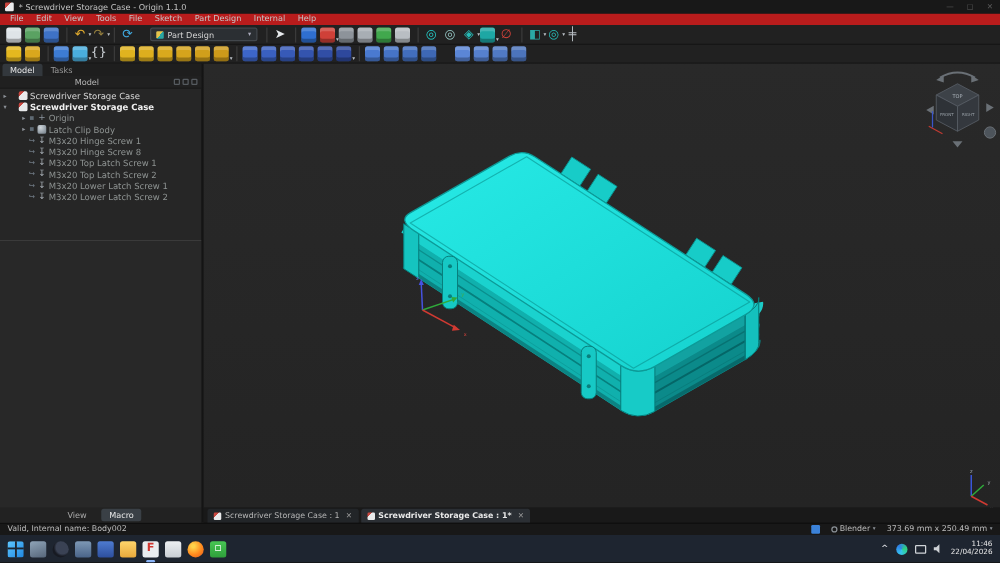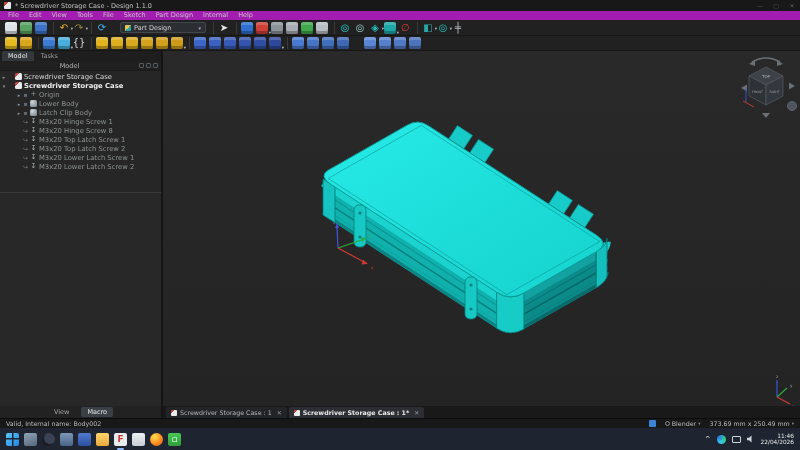--- a/index.html
+++ b/index.html
@@ -9,21 +9,21 @@
 
   
   .titlebar { height:11px; background:#181818; display:flex; align-items:center; padding-left:4px; gap:4px; }
   .fc-mini { width:7px; height:7px; border-radius:1px; flex:0 0 auto;
              background:linear-gradient(135deg,#c9463e 32%,#e9eaeb 32%); }
   .title-text { font-size:6.5px; color:#c2c2c2; white-space:nowrap; }
   .win-controls { margin-left:auto; display:flex; }
   .win-controls span { width:16px; text-align:center; font-size:6px; color:#5c5c5c; line-height:11px; }
 
   
-  .menubar { height:9px; background:#a21caf; display:flex; align-items:center; padding-left:3px;text-align:center; }
+  .menubar { height:9px; background:#b91c1c; display:flex; align-items:center; padding-left:3px;text-align:center; }
   .menu-item { font-size:6.5px; color:#c5c5c5; padding:0 5px; line-height:9px; white-space:nowrap; }
 
   
   .tbar { background:#212121; display:flex; align-items:center; padding-left:5px; border-bottom:1px solid #161616; }
   .tb1 { height:16px; } .tb2 { height:15px; }
   .ticon { width:12px; height:12px; border-radius:2px; margin-right:3px; position:relative; flex:0 0 auto;
            background:var(--c,#555); display:flex; align-items:center; justify-content:center;
            box-shadow: inset 0 3px rgba(255,255,255,.18), inset 0 -3px rgba(0,0,0,.28); }
   .ticon.gly { background:none; box-shadow:none; color:var(--c,#ccc); font-size:10px; line-height:12px; }
   .ticon .g { pointer-events:none; }
@@ -94,21 +94,21 @@
   .tray-monitor { width:9px; height:7px; border:1px solid #cfd3d7; border-radius:1px; }
   .tray-speaker { width:8px; height:8px; background:#cfd3d7;
                   clip-path:polygon(0 34%,30% 34%,62% 6%,62% 94%,30% 66%,0 66%); }
   .clockblock { text-align:right; font-size:5.8px; line-height:6.5px; color:#e8e8e8; }
 </style>
 </head>
 <body>
 
 <div class="titlebar">
   <span class="fc-mini"></span>
-  <span class="title-text">* Screwdriver Storage Case - Design 1.1.0</span>
+  <span class="title-text">* Screwdriver Storage Case - Origin 1.1.0</span>
   <span class="win-controls">
     <span>—</span>
     <span>▢</span>
     <span>✕</span>
   </span>
 </div>
 
 <div class="menubar">
 
 <span class="menu-item">File</span>
@@ -360,27 +360,20 @@
 
 
         <div class="trow dim">
           <span class="tpad" style="--p: 16px;"></span>
           <span class="tarr">▸</span>
           <span class="tpre" style="--pc: #5f6a74;">▪</span>
           <span class="tico" style="--gc: #8d96a0;">+</span>
           <span class="tlbl">Origin</span>
         </div>
 
-        <div class="trow dim">
-          <span class="tpad" style="--p: 16px;"></span>
-          <span class="tarr">▸</span>
-          <span class="tpre" style="--pc: #5f6a74;">▪</span>
-          <span class="tico" style="--bg: radial-gradient(circle at 35% 30%,#cfd6db,#6f7a84);"></span>
-          <span class="tlbl">Lower Body</span>
-        </div>
 
 
         <div class="trow dim">
           <span class="tpad" style="--p: 16px;"></span>
           <span class="tarr">▸</span>
           <span class="tpre" style="--pc: #5f6a74;">▪</span>
           <span class="tico" style="--bg: radial-gradient(circle at 35% 30%,#cfd6db,#6f7a84);"></span>
           <span class="tlbl">Latch Clip Body</span>
         </div>
 

